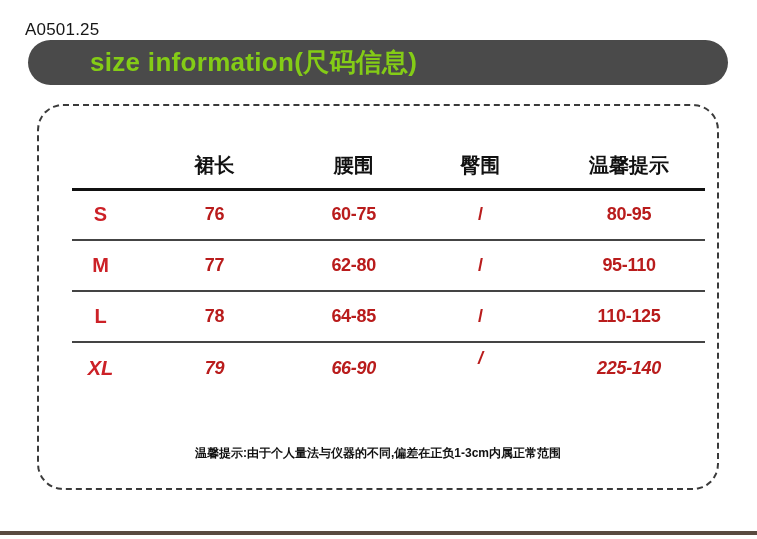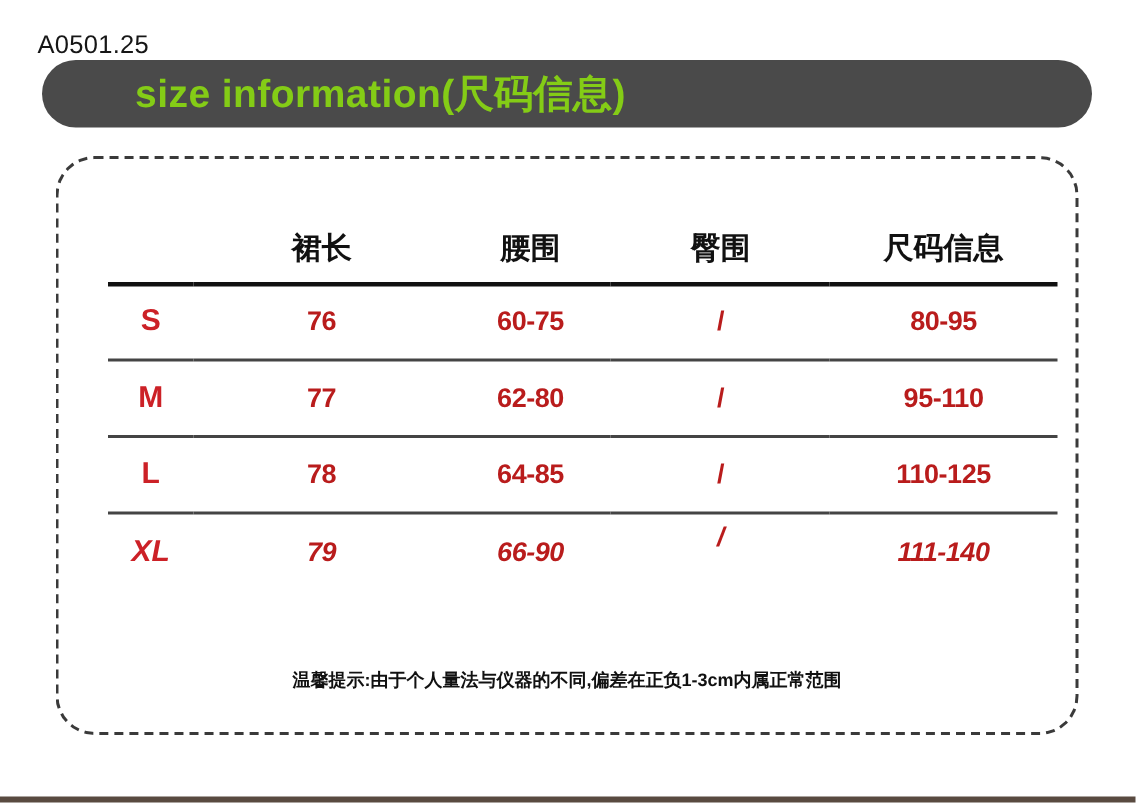--- a/index.html
+++ b/index.html
@@ -121,21 +121,21 @@
         <col class="c-2">
         <col class="c-3">
         <col class="c-4">
     </colgroup>
     <thead>
       <tr>
         <th></th>
         <th>裙长</th>
         <th>腰围</th>
         <th>臀围</th>
-        <th>尺码信息</th>
+        <th>温馨提示</th>
       </tr>
     </thead>
     <tbody>
       <tr>
         <td class="size-cell">S</td>
         <td>76</td>
         <td>60-75</td>
         <td><span class="slash">/</span></td>
         <td>80-95</td>
       </tr>
@@ -151,21 +151,21 @@
         <td>78</td>
         <td>64-85</td>
         <td><span class="slash">/</span></td>
         <td>110-125</td>
       </tr>
       <tr class="last">
         <td class="size-cell">XL</td>
         <td>79</td>
         <td>66-90</td>
         <td><span class="slash raised">/</span></td>
-        <td>111-140</td>
+        <td>225-140</td>
       </tr>
     </tbody>
   </table>
 
   <div class="note">温馨提示:由于个人量法与仪器的不同,偏差在正负1-3cm内属正常范围</div>
 
   <div class="footer-line"></div>
 
 </div>
 

